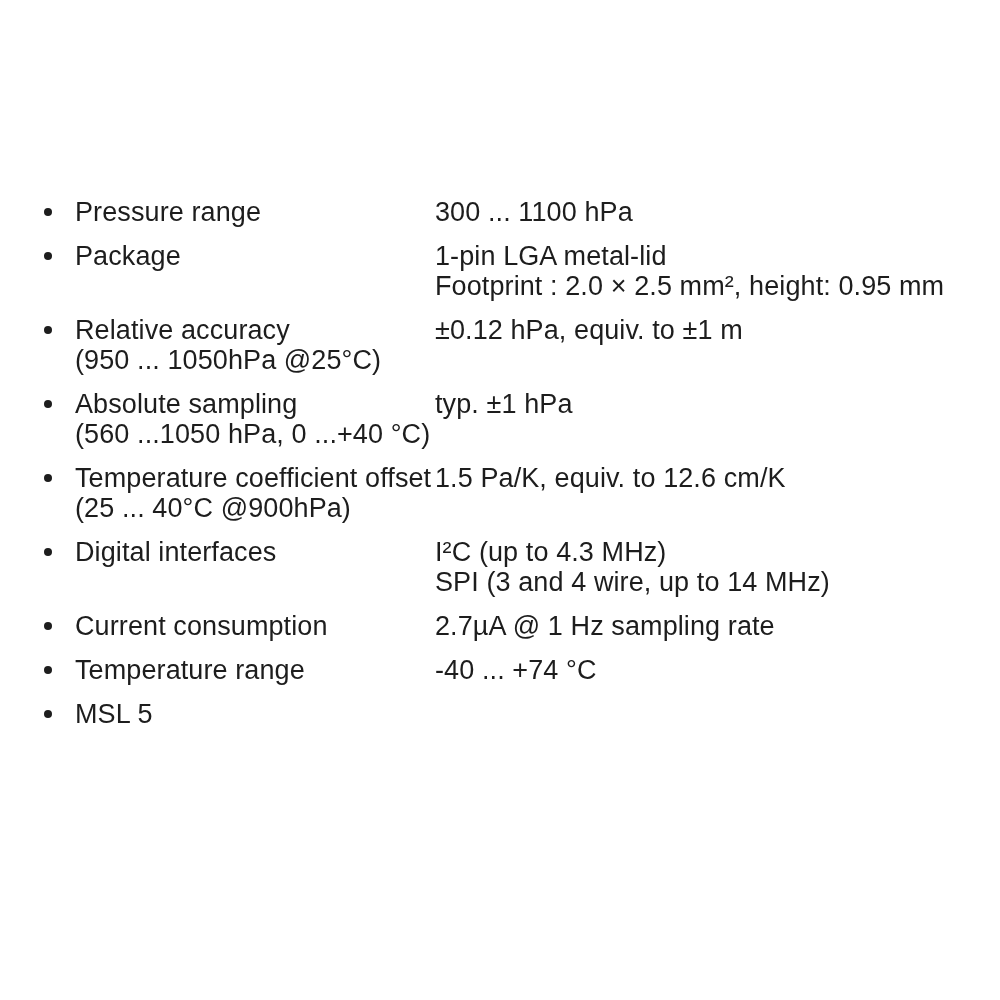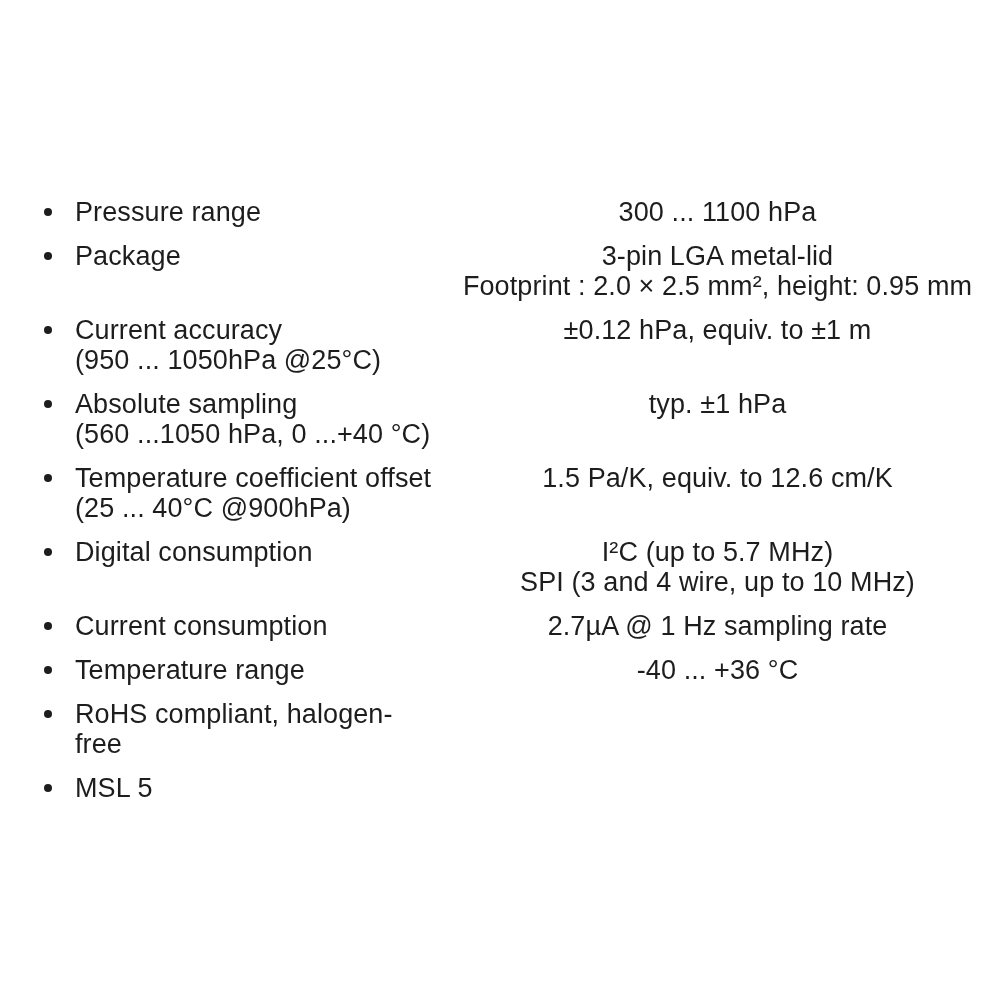--- a/index.html
+++ b/index.html
@@ -36,21 +36,20 @@
     margin: 11px 0 0 44px;
   }
   .label-col {
     flex: 0 0 auto;
     width: 360px;
     margin-left: 23px;
   }
   .value-col {
     flex: 1 0 auto;
     white-space: nowrap;
-    text-align: center;
   }
   .line {
     font-size: 27px;
     line-height: 30px;
     letter-spacing: 0.1px;
   }
 </style>
 </head>
 <body style="background: rgb(255, 255, 255); color: rgb(29, 29, 29);">
 
@@ -64,29 +63,29 @@
         <div class="line">300 ... 1100 hPa</div>
       </div>
   </div>
 
   <div class="row">
     <span class="bullet" style="background: rgb(29, 29, 29);"></span>
     <div class="label-col">
         <div class="line">Package</div>
       </div>
     <div class="value-col">
-        <div class="line">3-pin LGA metal-lid</div>
+        <div class="line">1-pin LGA metal-lid</div>
         <div class="line">Footprint : 2.0 × 2.5 mm², height: 0.95 mm</div>
       </div>
   </div>
 
   <div class="row">
     <span class="bullet" style="background: rgb(29, 29, 29);"></span>
     <div class="label-col">
-        <div class="line">Current accuracy</div>
+        <div class="line">Relative accuracy</div>
         <div class="line">(950 ... 1050hPa @25°C)</div>
       </div>
     <div class="value-col">
         <div class="line">±0.12 hPa, equiv. to ±1 m</div>
       </div>
   </div>
 
   <div class="row">
     <span class="bullet" style="background: rgb(29, 29, 29);"></span>
     <div class="label-col">
@@ -105,55 +104,48 @@
         <div class="line">(25 ... 40°C @900hPa)</div>
       </div>
     <div class="value-col">
         <div class="line">1.5 Pa/K, equiv. to 12.6 cm/K</div>
       </div>
   </div>
 
   <div class="row">
     <span class="bullet" style="background: rgb(29, 29, 29);"></span>
     <div class="label-col">
-        <div class="line">Digital consumption</div>
+        <div class="line">Digital interfaces</div>
       </div>
     <div class="value-col">
-        <div class="line">I²C (up to 5.7 MHz)</div>
-        <div class="line">SPI (3 and 4 wire, up to 10 MHz)</div>
+        <div class="line">I²C (up to 4.3 MHz)</div>
+        <div class="line">SPI (3 and 4 wire, up to 14 MHz)</div>
       </div>
   </div>
 
   <div class="row">
     <span class="bullet" style="background: rgb(29, 29, 29);"></span>
     <div class="label-col">
         <div class="line">Current consumption</div>
       </div>
     <div class="value-col">
         <div class="line">2.7µA @ 1 Hz sampling rate</div>
       </div>
   </div>
 
   <div class="row">
     <span class="bullet" style="background: rgb(29, 29, 29);"></span>
     <div class="label-col">
         <div class="line">Temperature range</div>
       </div>
     <div class="value-col">
-        <div class="line">-40 ... +36 °C</div>
+        <div class="line">-40 ... +74 °C</div>
       </div>
   </div>
 
-  <div class="row">
-    <span class="bullet" style="background: rgb(29, 29, 29);"></span>
-    <div class="label-col">
-        <div class="line">RoHS compliant, halogen-free</div>
-      </div>
-    <div class="value-col"></div>
-  </div>
 
   <div class="row">
     <span class="bullet" style="background: rgb(29, 29, 29);"></span>
     <div class="label-col">
         <div class="line">MSL 5</div>
       </div>
     <div class="value-col"></div>
   </div>
 </div>
 

